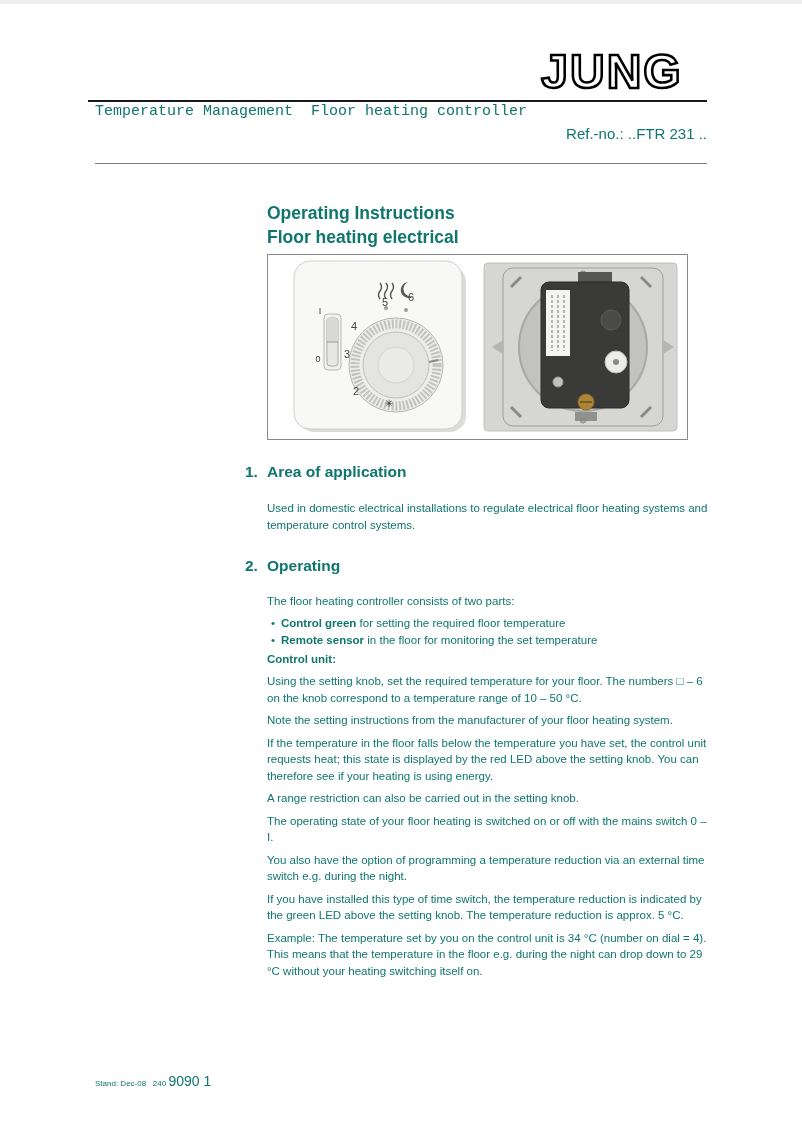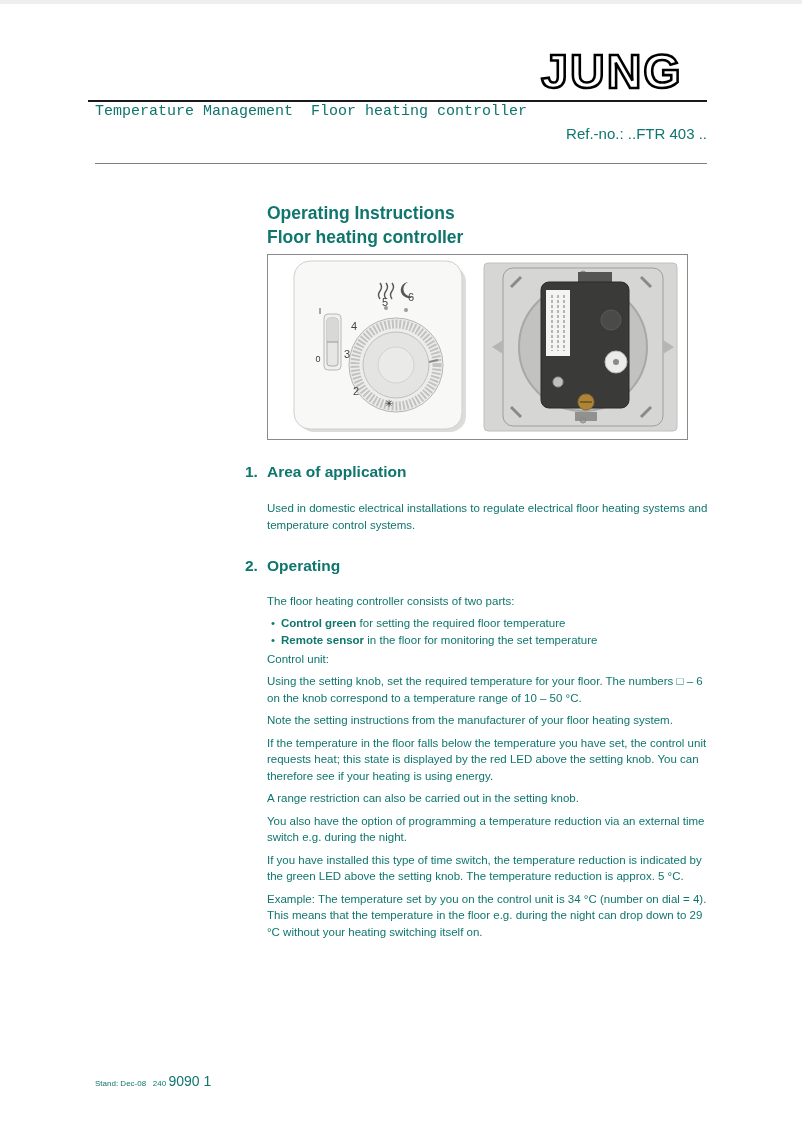--- a/index.html
+++ b/index.html
@@ -26,42 +26,42 @@
   .body{position:absolute;left:267px;width:442px;font-size:11.5px;line-height:16.5px;}
   .sec1-body{top:496px;}
   .sec2-body{top:589px;}
   .body p{margin:0 0 6px 0;}
   .body p.intro{margin-bottom:5px;}
   .bullet{display:flex;line-height:17px;}
   .bullet .dot{width:10px;flex:0 0 10px;margin-left:4px;}
   .bullet .bt{flex:1;}
   .bullets{margin-bottom:2px;}
   .b{font-weight:bold;}
-  .sub{font-weight:normal;margin:0;}
+  .sub{font-weight:bold;margin:0;}
   .footer{position:absolute;top:1069px;left:95px;font-size:8px;white-space:pre;}
   .footer .code-lg{font-size:14px;}
   svg text{font-family:"Liberation Sans","DejaVu Sans",sans-serif;}
 </style>
 </head>
 <body>
 
 <div class="page">
 
   <svg class="logo" viewBox="0 0 192 54">
     <text x="96" y="44" text-anchor="middle" font-size="48" font-weight="bold" fill="#ffffff" stroke="#000000" stroke-width="2.6" stroke-linejoin="miter" letter-spacing="2">JUNG</text>
   </svg>
 
   <div class="rule rule1"></div>
   <div class="product-line">Temperature Management  Floor heating controller</div>
-  <div class="ref-no">Ref.-no.: ..FTR 403 ..</div>
+  <div class="ref-no">Ref.-no.: ..FTR 231 ..</div>
   <div class="rule rule2"></div>
 
   <div class="doc-title">
     <div>Operating Instructions</div>
-    <div>Floor heating controller</div>
+    <div>Floor heating electrical</div>
   </div>
 
   <div class="figure">
 
     <svg width="196" height="178" viewBox="0 0 196 178">
       <rect x="18" y="8" width="168" height="166" rx="16" fill="#dcdcda"></rect>
       <rect x="14" y="3" width="168" height="168" rx="16" fill="#f8f8f6" stroke="#cfcfcd"></rect>
 
       <g stroke="#575757" stroke-width="1.4" fill="none">
         <path d="M100,41 q-3,-4 0,-8 q3,-4 0,-8"></path>
@@ -156,20 +156,21 @@
         <span class="dot">•</span>
         <span class="bt"><span class="b">Remote sensor</span><span> in the floor for monitoring the set temperature</span></span>
       </div>
     </div>
 
     <p class="sub">Control unit:</p>
     <p>Using the setting knob, set the required temperature for your floor. The numbers □ – 6 on the knob correspond to a temperature range of 10 – 50 °C.</p>
     <p>Note the setting instructions from the manufacturer of your floor heating system.</p>
     <p>If the temperature in the floor falls below the temperature you have set, the control unit requests heat; this state is displayed by the red LED above the setting knob. You can therefore see if your heating is using energy.</p>
     <p>A range restriction can also be carried out in the setting knob.</p>
+    <p>The operating state of your floor heating is switched on or off with the mains switch 0 – I.</p>
     <p>You also have the option of programming a temperature reduction via an external time switch e.g. during the night.</p>
     <p>If you have installed this type of time switch, the temperature reduction is indicated by the green LED above the setting knob. The temperature reduction is approx. 5 °C.</p>
     <p>Example: The temperature set by you on the control unit is 34 °C (number on dial = 4). This means that the temperature in the floor e.g. during the night can drop down to 29 °C without your heating switching itself on.</p>
   </div>
 
   <div class="footer"><span>Stand: Dec-08</span>   <span>240</span> <span class="code-lg">9090 1</span></div>
 
 </div>
 
 </body></html>

